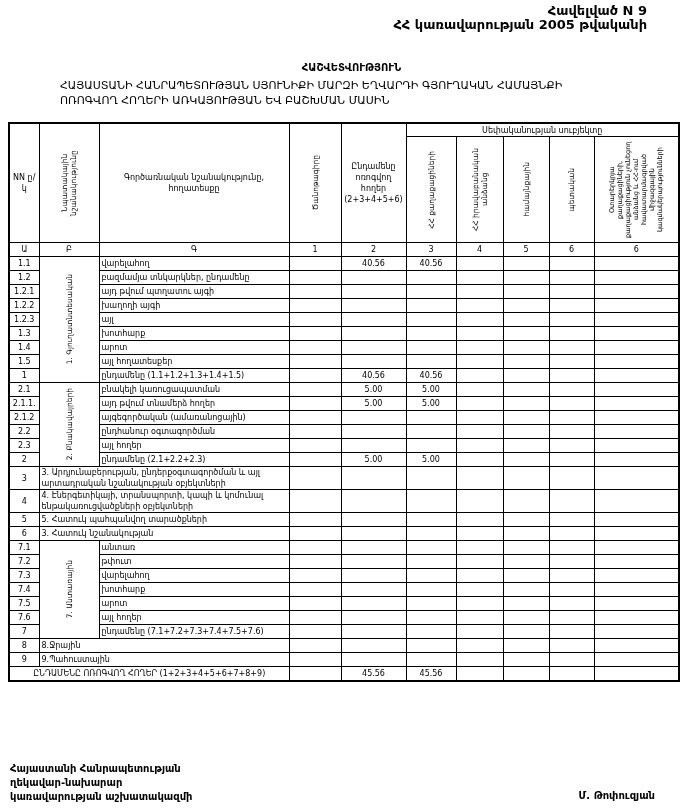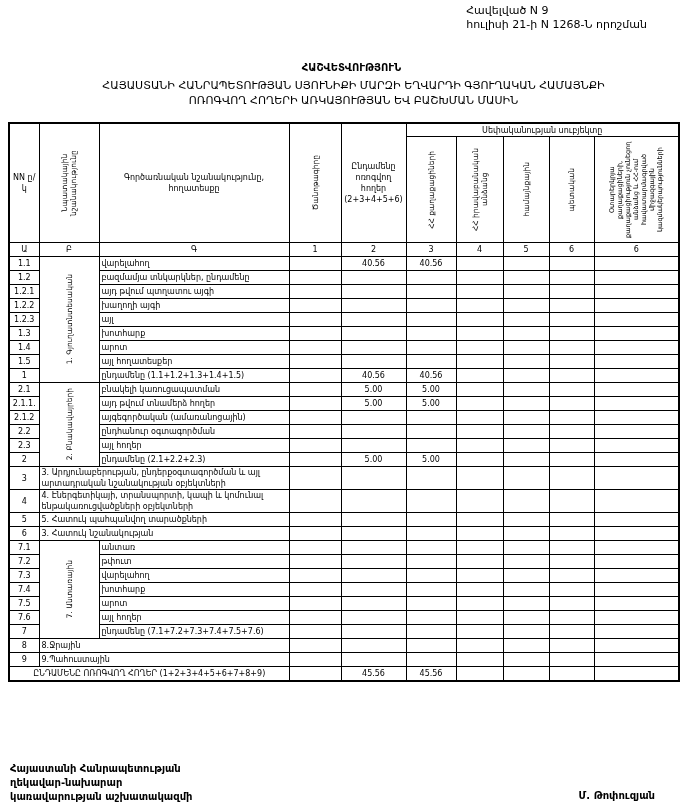--- a/index.html
+++ b/index.html
@@ -1,36 +1,36 @@
 <!DOCTYPE html>
 <html><head>
 <meta charset="utf-8">
 <style>
   html,body{margin:0;padding:0;background:#fff;}
   body{width:687px;height:811px;position:relative;overflow:hidden;font-family:"DejaVu Sans",sans-serif;color:#000;}
-  .annex{position:absolute;right:40px;top:4px;text-align:left;font-weight:normal;font-size:11px;line-height:14px;}
+  .annex{position:absolute;right:40px;top:4px;text-align:right;font-weight:bold;font-size:13px;line-height:14px;}
   .doc-type{position:absolute;left:16px;right:0;top:62px;text-align:center;font-size:10px;font-weight:bold;}
-  .title{position:absolute;left:60px;right:40px;top:78px;text-align:center;font-size:11px;line-height:15px;}
+  .title{position:absolute;left:60px;right:40px;top:78px;text-align:left;font-size:11px;line-height:15px;}
   table.main{position:absolute;left:8px;top:122px;width:670px;border-collapse:collapse;table-layout:fixed;font-size:8px;}
   table.main td,table.main th{border:1px solid #000;padding:0 2px;height:13px;line-height:11px;vertical-align:middle;font-weight:normal;overflow:hidden;}
   table.main{border:2px solid #000;}
   .c{text-align:center;}
   .vert{writing-mode:vertical-rl;transform:rotate(180deg);white-space:normal;text-align:center;font-size:7.5px;line-height:9px;margin:auto;}
   .hdr-row td{height:118px;margin-top:22px;}
   .idx-row td{height:12px;text-align:center;}
   .tall td{height:36px;}
   .sigleft{position:absolute;left:10px;top:762px;font-size:10px;font-weight:bold;line-height:14px;}
   .sigright{position:absolute;right:32px;top:790px;font-size:10px;font-weight:bold;}
 </style>
 </head>
 <body>
 
 <div class="annex">
   <div>Հավելված N 9</div>
-  <div>հուլիսի 21-ի N 1268-Ն որոշման</div>
+  <div>ՀՀ կառավարության 2005 թվականի</div>
 </div>
 <div class="doc-type">ՀԱՇՎԵՏՎՈՒԹՅՈՒՆ</div>
 <div class="title">
   <div>ՀԱՅԱՍՏԱՆԻ ՀԱՆՐԱՊԵՏՈՒԹՅԱՆ ՍՅՈՒՆԻՔԻ ՄԱՐԶԻ ԵՂՎԱՐԴԻ ԳՅՈՒՂԱԿԱՆ ՀԱՄԱՅՆՔԻ</div>
   <div>ՈՌՈԳՎՈՂ ՀՈՂԵՐԻ ԱՌԿԱՅՈՒԹՅԱՆ ԵՎ ԲԱՇԽՄԱՆ ՄԱՍԻՆ</div>
 </div>
 
 <table class="main">
   <colgroup>
     <col style="width:30px">

